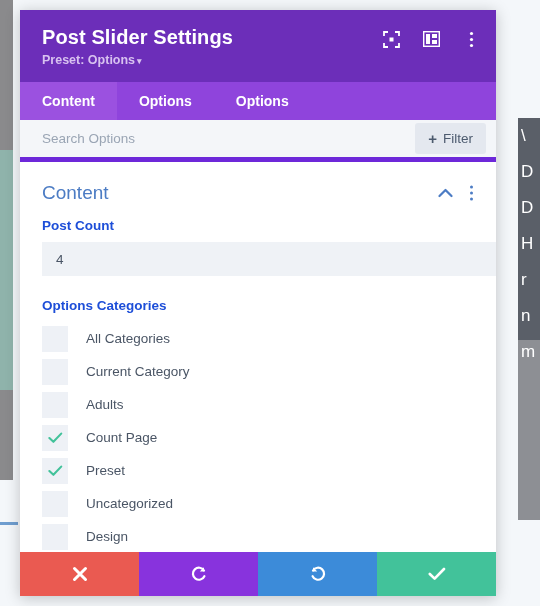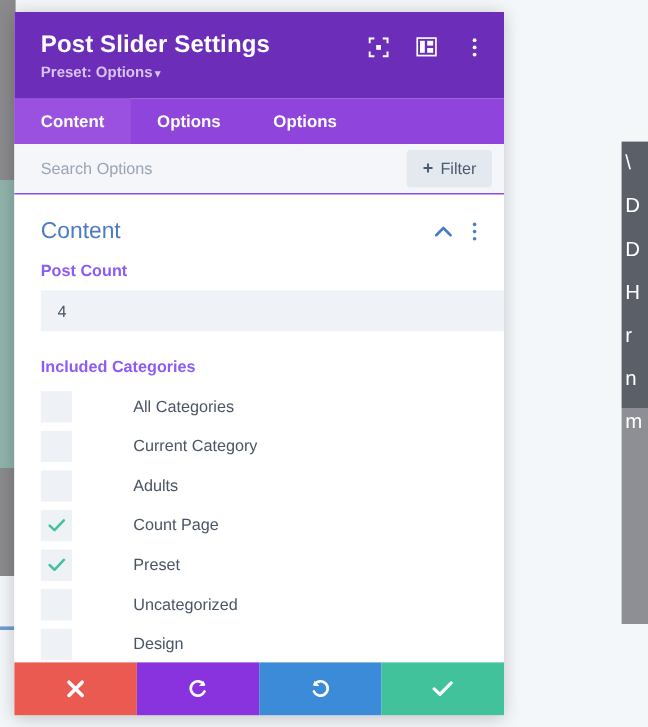--- a/index.html
+++ b/index.html
@@ -62,23 +62,23 @@
     line-height: 36px;
     padding-left: 3px;
     overflow: hidden;
     white-space: nowrap;
     font-family: "Liberation Sans", sans-serif;
   }
 
   
   #modal {
     position: absolute;
-    left: 12px;
+    left: 20px;
     top: 10px;
-    width: 408px;
+    width: 476px;
     height: 586px;
     display: flex;
     flex-direction: column;
     box-shadow: 0 2px 14px rgba(0,0,0,0.22);
     background: #ffffff;
   }
 
   
   .modal-header {
     background: #6c2eb9;
@@ -138,21 +138,21 @@
 
   
   .searchbar {
     background: #f4f6f9;
     height: 42px;
     display: flex;
     align-items: center;
     padding: 0 10px 0 22px;
     flex: 0 0 auto;
     position: relative;
-    border-bottom: 1px solid #6d28d9;
+    border-bottom: 5px solid #6d28d9;
   }
   .search-input {
     flex: 1;
     border: none;
     outline: none;
     background: transparent;
     font-size: 13.5px;
     color: #3b4a5e;
     font-family: "Liberation Sans", sans-serif;
   }
@@ -186,21 +186,21 @@
   }
   .section-title {
     color: #4c7cc4;
     font-size: 19px;
     flex: 1;
   }
   .section-ctrls { display: flex; align-items: center; gap: 16px; }
   .sec-icon { cursor: pointer; display: flex; align-items: center; }
 
   .field-label {
-    color: #8b5cf6;
+    color: #1d4ed8;
     font-size: 13.5px;
     font-weight: bold;
     margin-bottom: 9px;
   }
   .text-input {
     width: 457px;
     height: 34px;
     background: #eff2f6;
     border: none;
     outline: none;
@@ -212,21 +212,20 @@
   }
 
   .field-group { margin-bottom: 22px; }
 
   .checklist { margin-top: 2px; }
   .check-row {
     display: flex;
     align-items: center;
     height: 33px;
     cursor: pointer;
-    gap: 33px;
   }
   .checkbox {
     width: 26px;
     height: 26px;
     background: #eef1f6;
     flex: 0 0 auto;
     margin-right: 18px;
     display: flex;
     align-items: center;
     justify-content: center;
@@ -349,21 +348,21 @@
         </span>
       </div>
     </div>
 
     <div class="field-group">
       <div class="field-label">Post Count</div>
       <input class="text-input" type="text" value="4" style="">
     </div>
 
     <div class="field-group">
-      <div class="field-label">Included Categories</div>
+      <div class="field-label">Options Categories</div>
       <div class="checklist" id="category-list">
           <div class="check-row">
             <span class="checkbox"></span>
             <span class="check-label">All Categories</span>
           </div>
           <div class="check-row">
             <span class="checkbox"></span>
             <span class="check-label">Current Category</span>
           </div>
           <div class="check-row">

